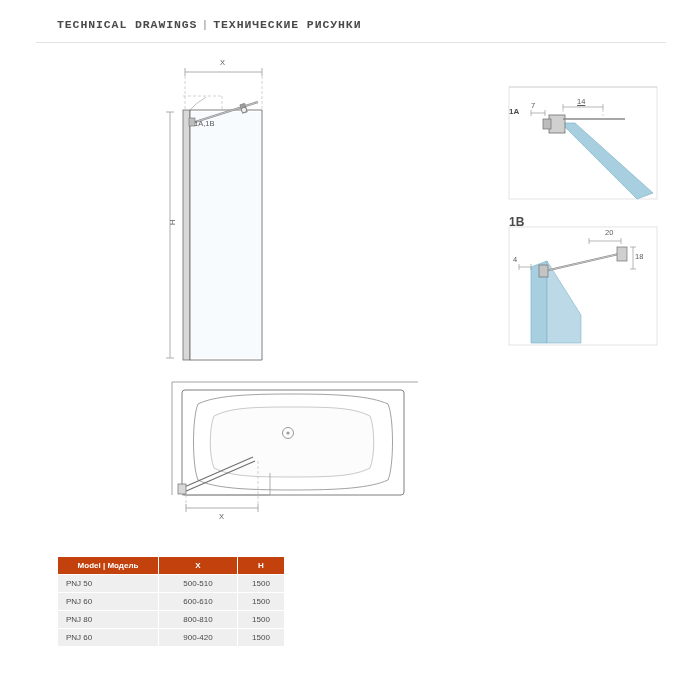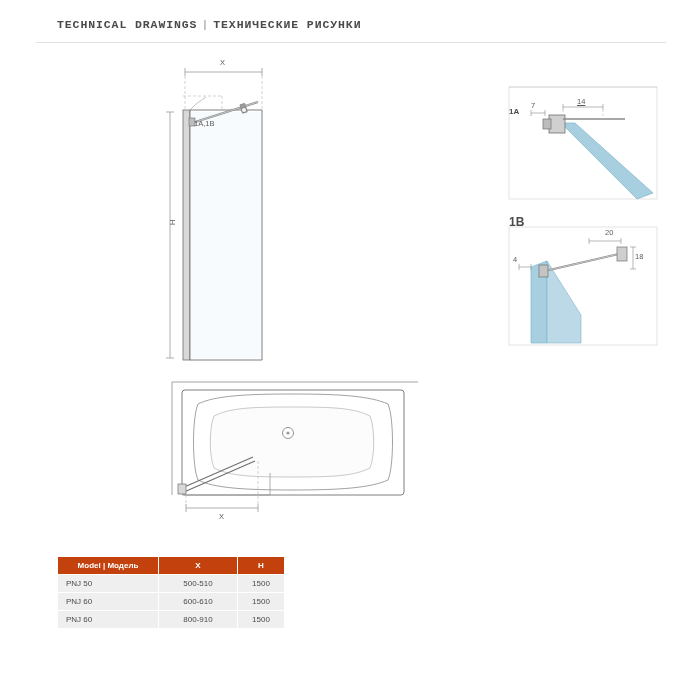--- a/index.html
+++ b/index.html
@@ -253,20 +253,25 @@
         <td class="model">PNJ 50</td>
         <td>500-510</td>
         <td>1500</td>
       </tr>
       <tr>
         <td class="model">PNJ 60</td>
         <td>600-610</td>
         <td>1500</td>
       </tr>
       <tr>
+        <td class="model">PNJ 80</td>
+        <td>800-810</td>
+        <td>1500</td>
+      </tr>
+      <tr>
         <td class="model">PNJ 60</td>
-        <td>800-910</td>
+        <td>900-420</td>
         <td>1500</td>
       </tr>
     </tbody>
   </table>
 
 </div>
 
 </body></html>

